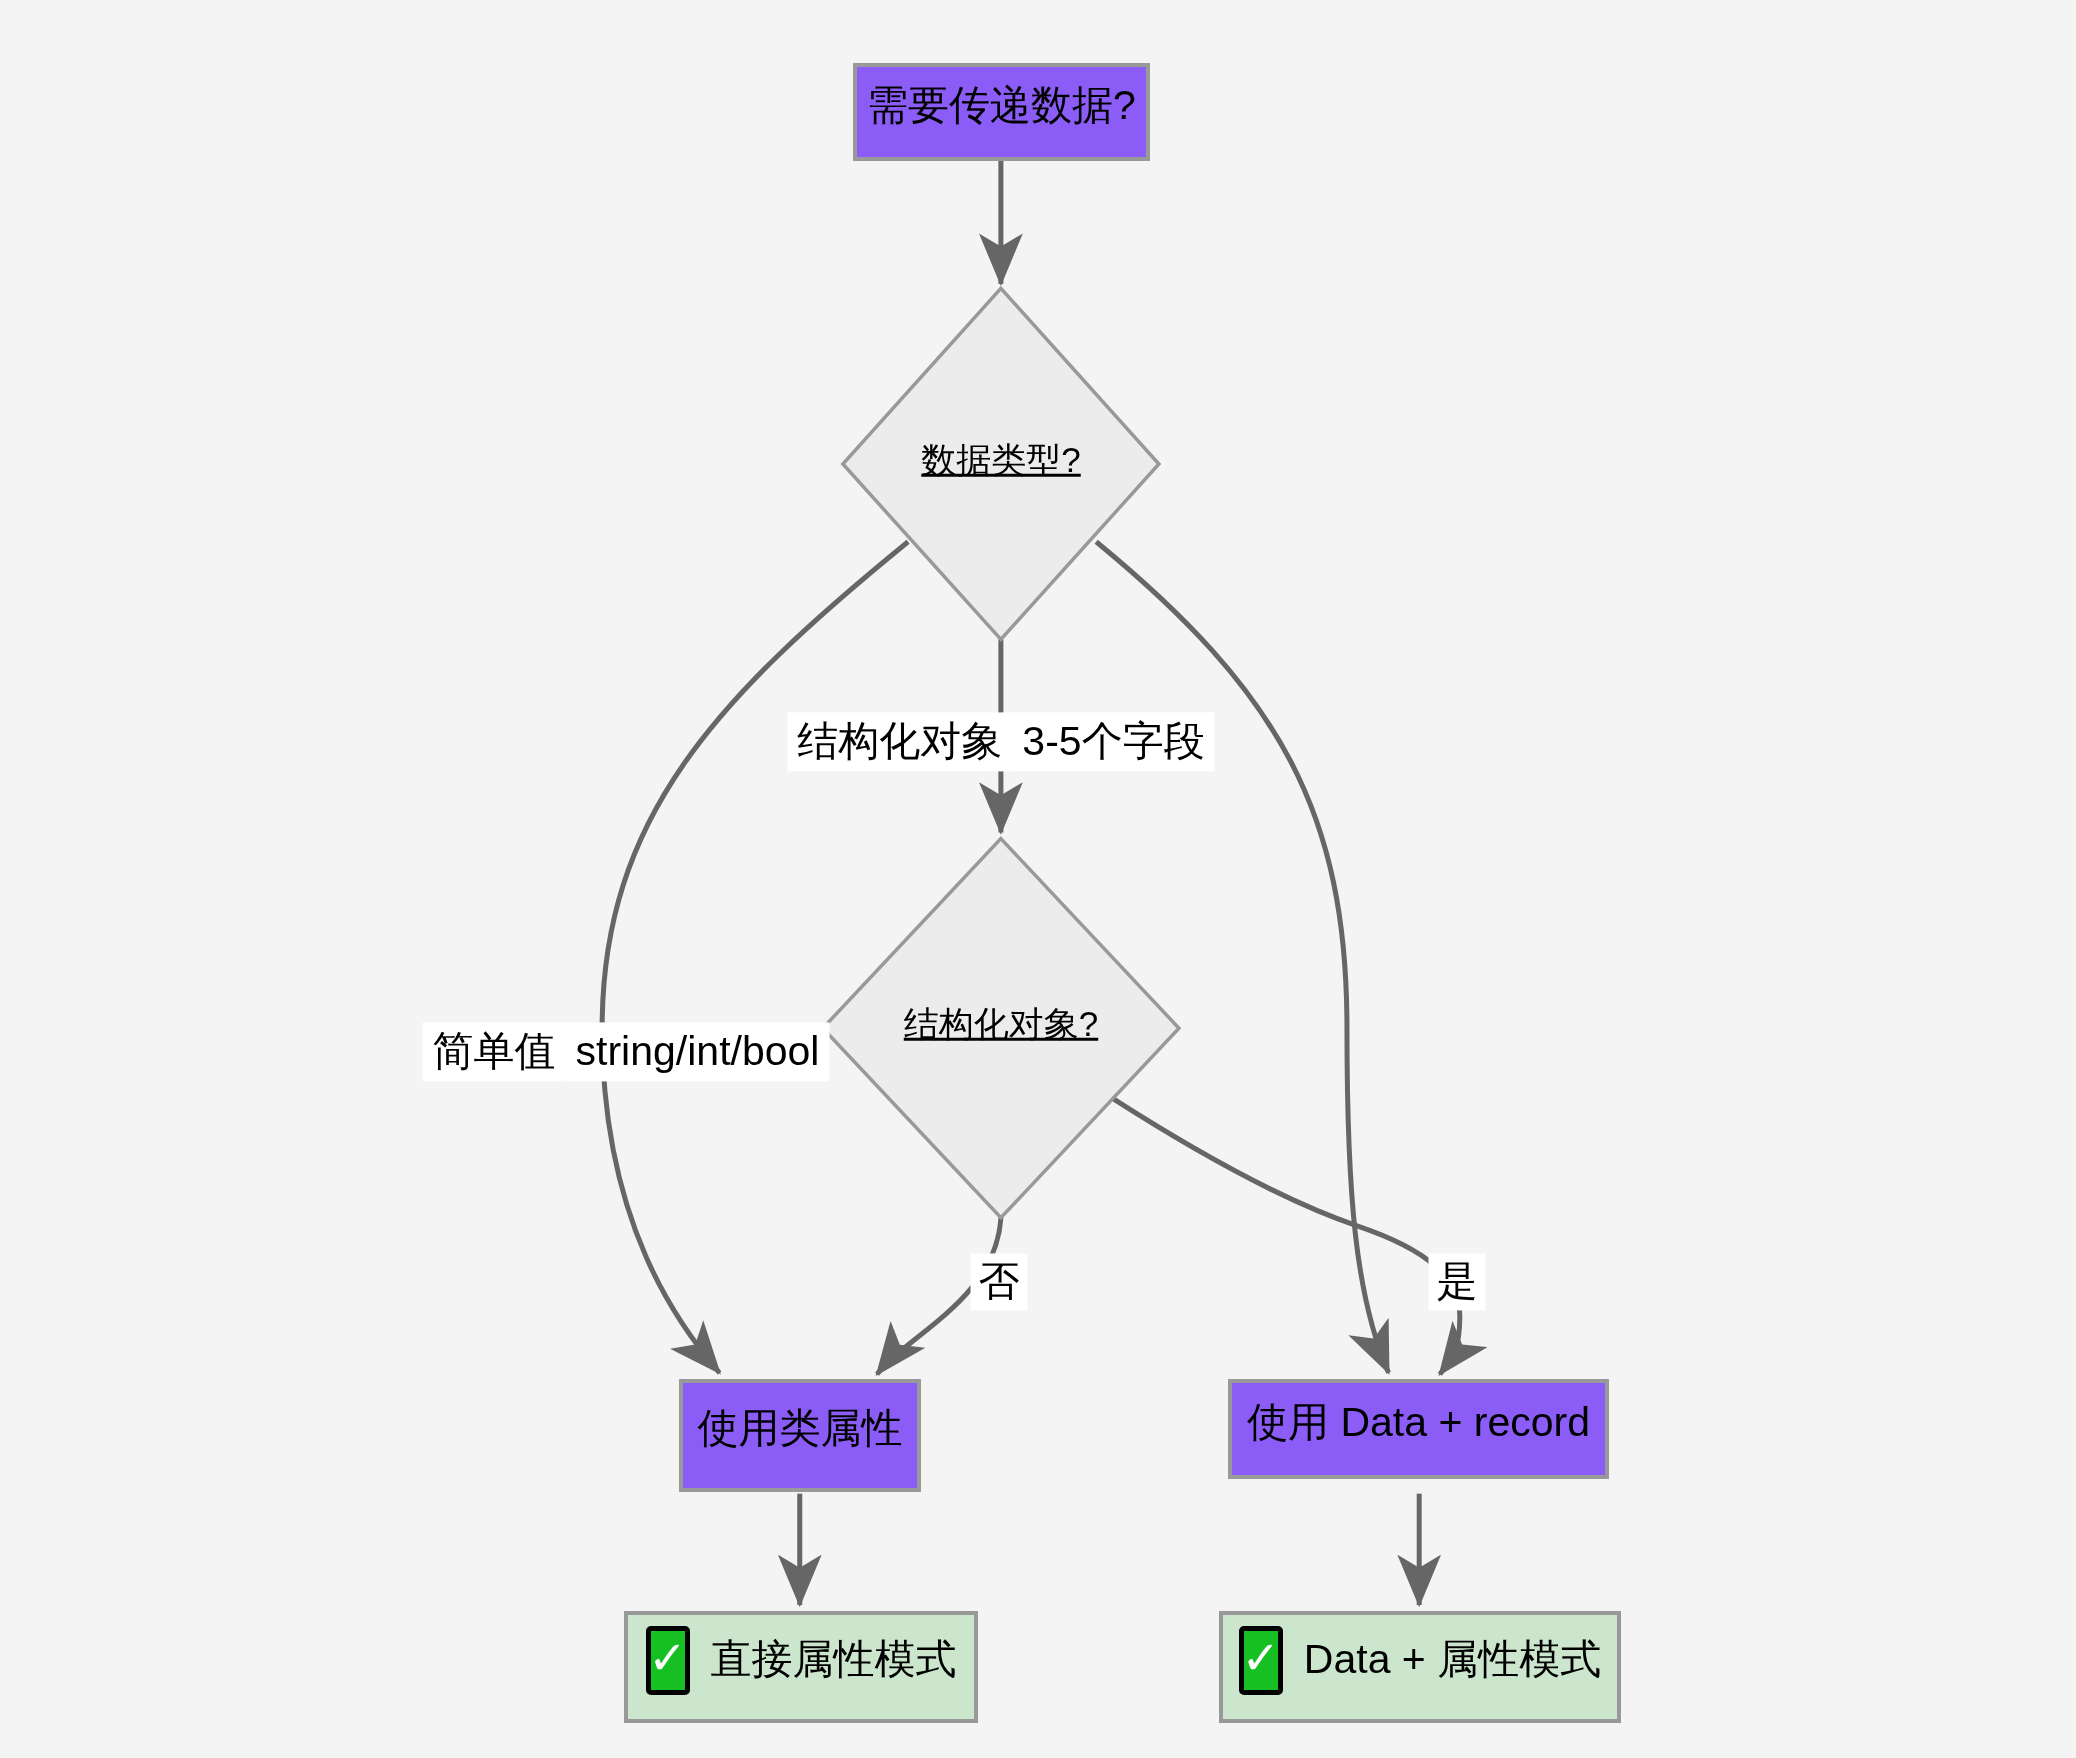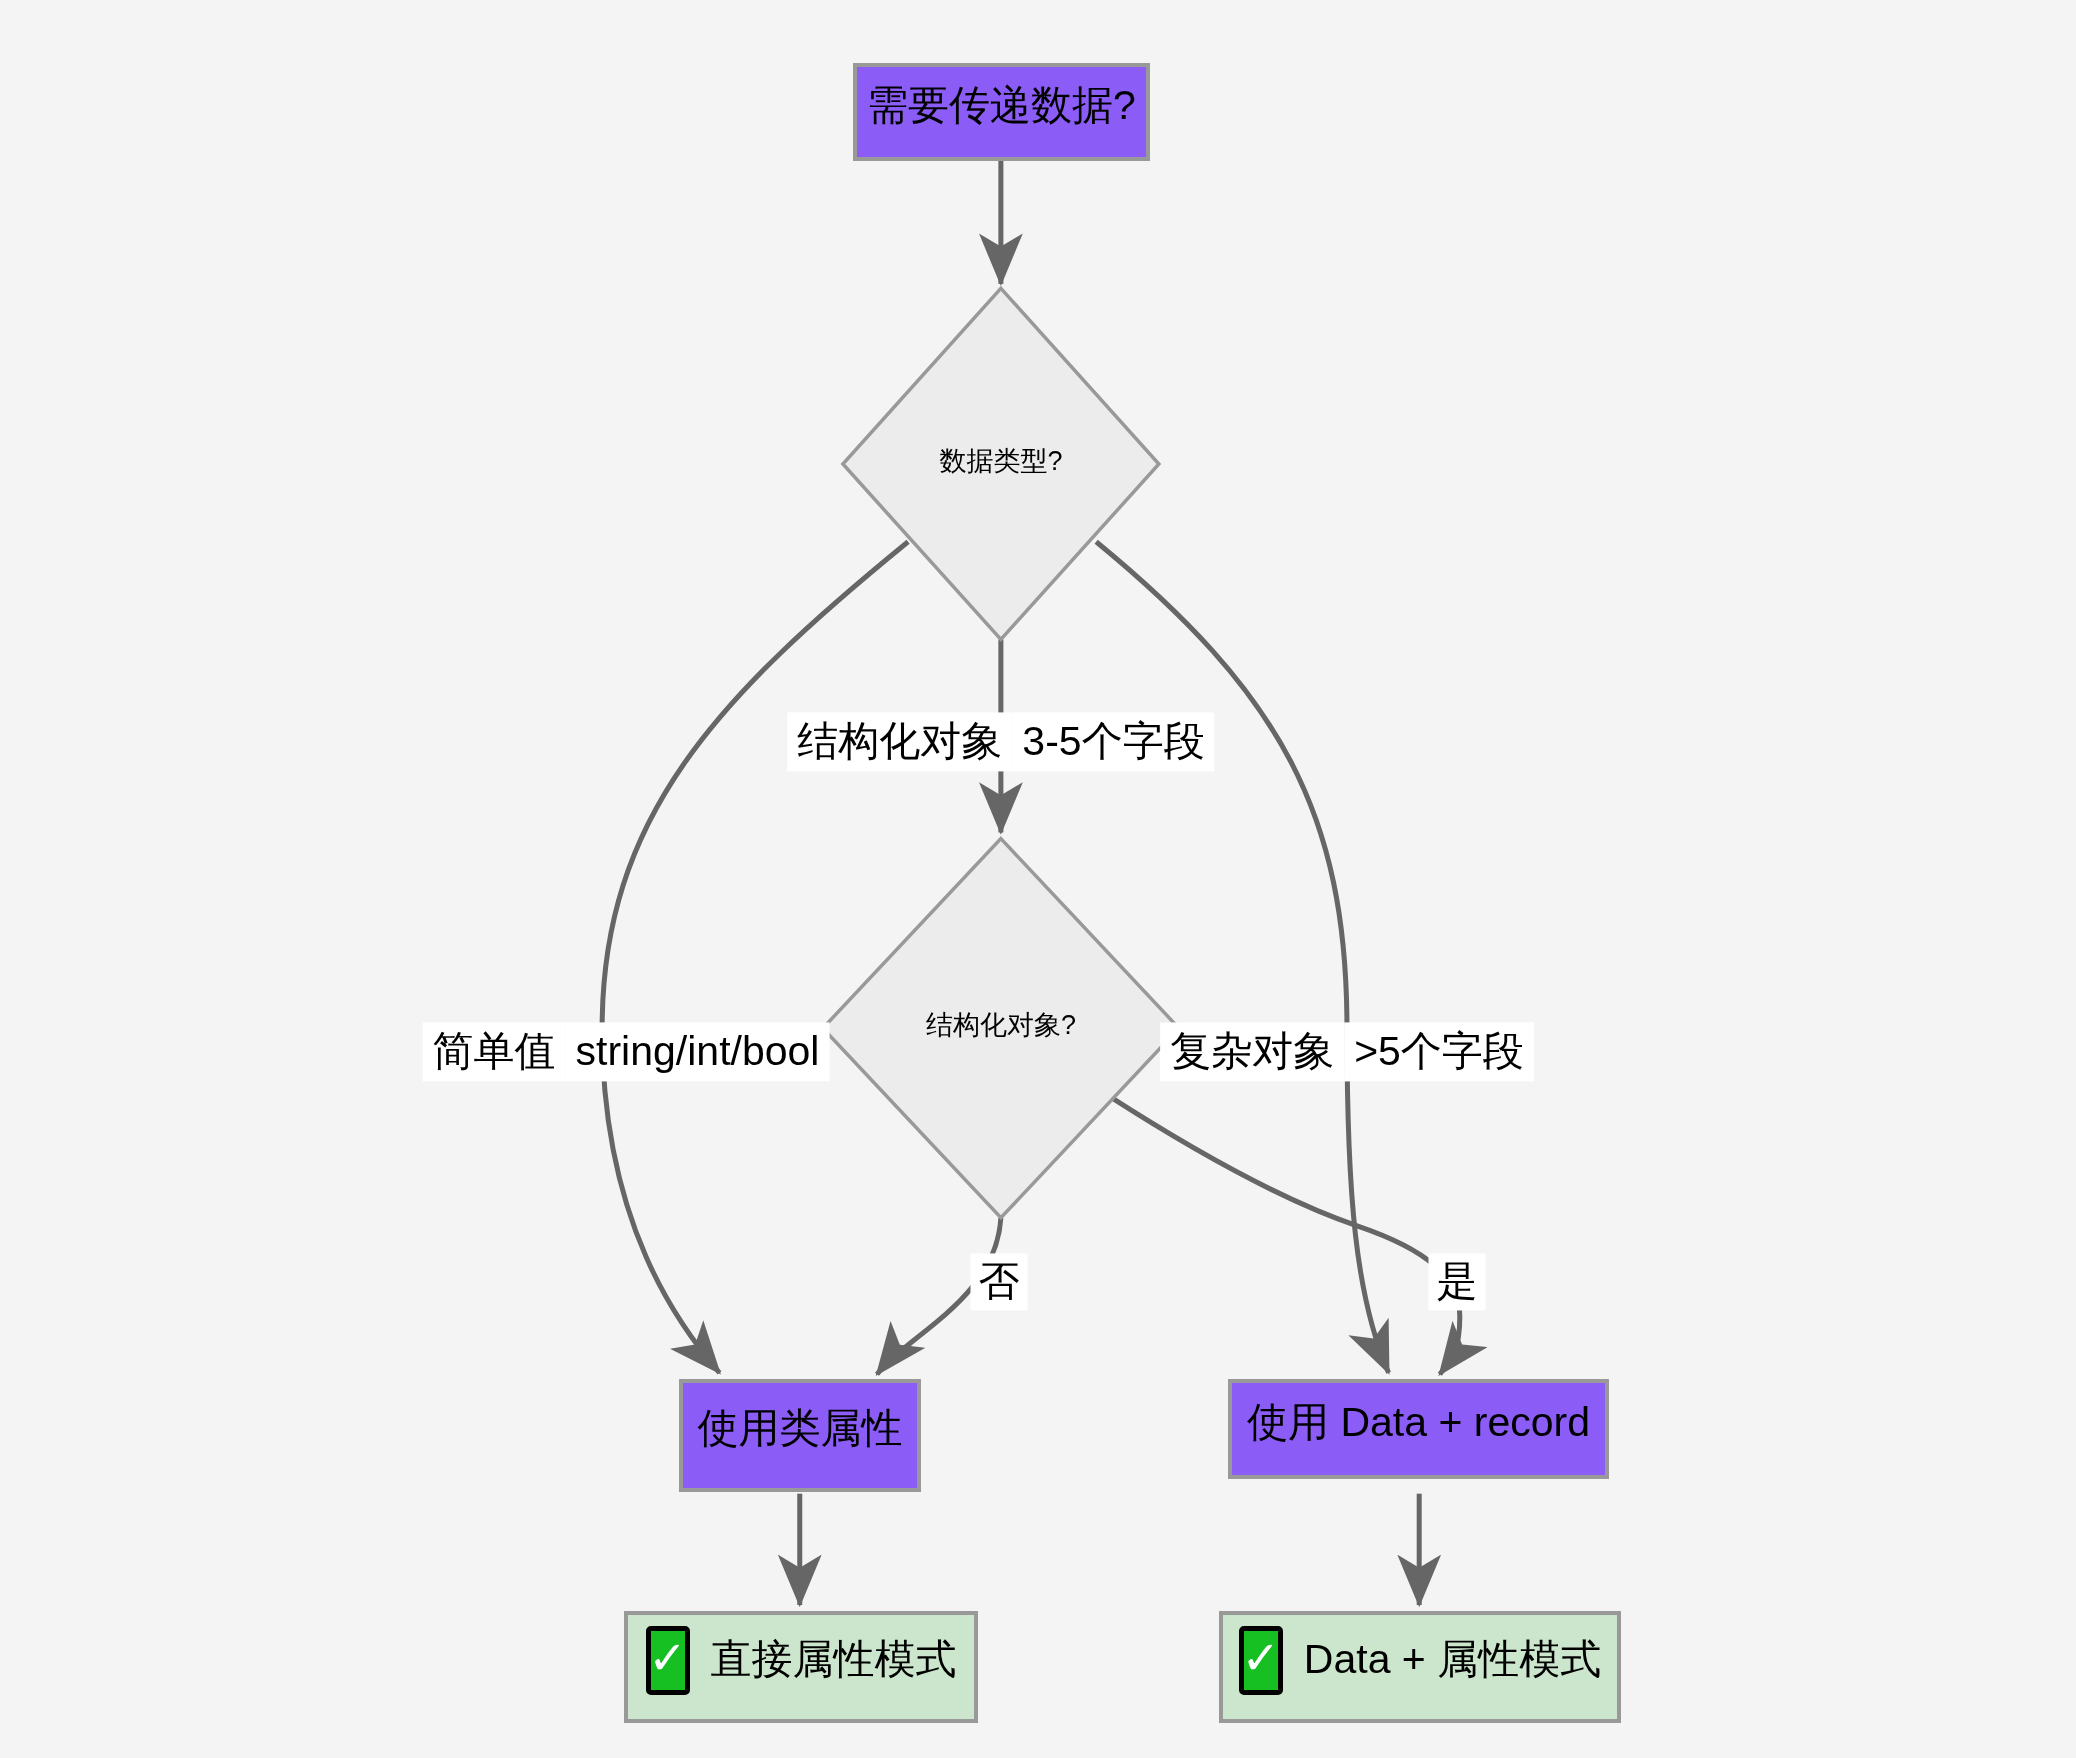--- a/index.html
+++ b/index.html
@@ -10,21 +10,21 @@
   }
   .layer{position:absolute;left:0;top:0;z-index:1;}
   .node{
     position:absolute;box-sizing:border-box;z-index:2;
     background:#8b5cf6;border:4.5px solid #999999;
     display:flex;align-items:center;justify-content:center;
     font-size:41px;line-height:1.2;padding-bottom:13px;white-space:nowrap;
   }
   .diamond-text{
     position:absolute;z-index:2;transform:translate(-50%,-58%);
-    font-size:27px;white-space:nowrap;
+    font-size:35px;white-space:nowrap;text-decoration:underline;
   }
   .edge-label{
     position:absolute;z-index:3;transform:translate(-50%,-50%);
     display:flex;flex-direction:row;align-items:center;row-gap:13px;
     font-size:41px;line-height:1.2;
   }
   .edge-label span{background:#ffffff;padding:5px 10px;white-space:nowrap;}
   .tag{
     position:absolute;z-index:3;transform:translate(-50%,-50%);
     background:#ffffff;padding:5px 8px;font-size:41px;line-height:1.15;
@@ -108,23 +108,19 @@
   <div class="edge-label" style="left:1001px;top:742px">
     <span>结构化对象</span>
     <span>3-5个字段</span>
   </div>
 
   <div class="edge-label" style="left:626px;top:1052px">
     <span>简单值</span>
     <span>string/int/bool</span>
   </div>
 
-  <div class="edge-label" style="left:1347px;top:1052px">
-    <span>复杂对象</span>
-    <span>&gt;5个字段</span>
-  </div>
 
   <div class="tag" style="left:999px;top:1282px">否</div>
 
   <div class="tag" style="left:1457px;top:1282px">是</div>
 
 </div>
 
 
 </body></html>

